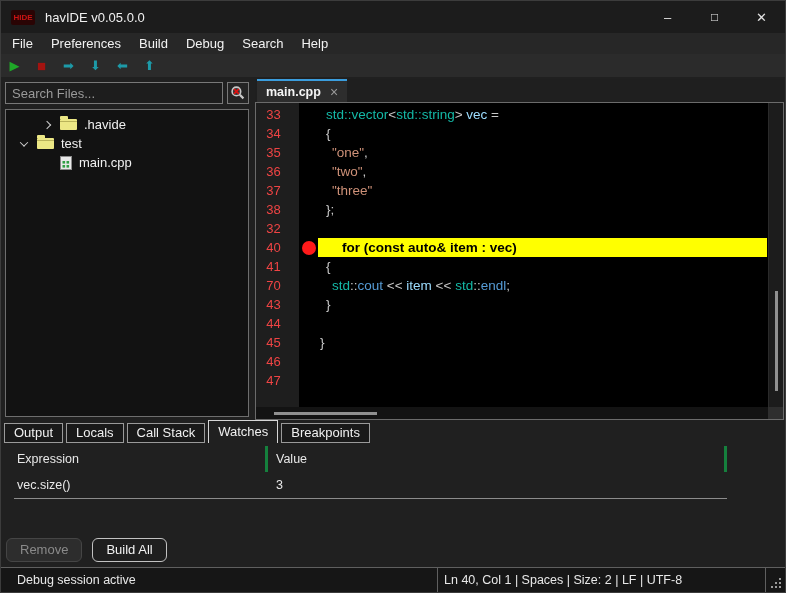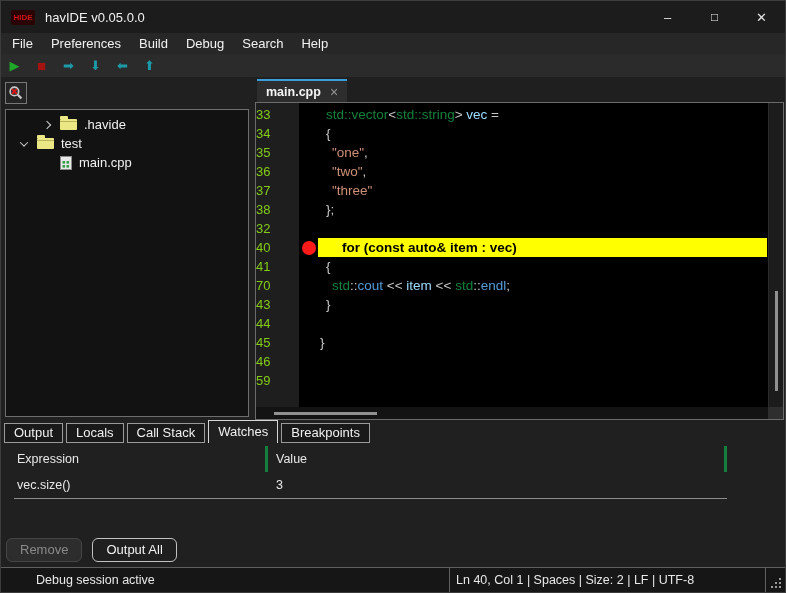--- a/index.html
+++ b/index.html
@@ -48,30 +48,30 @@
   .folder::after { content:''; position:absolute; top:2px; left:0; right:0; height:1px; background:#b9b35a; }
   .file-ic { margin:0 7px 0 5px; display:flex; }
   .tree-label { color:#f0f0f0; }
   
   .right-col { flex:1; display:flex; flex-direction:column; padding:2px 1px 0 2px; }
   .tabbar { flex:0 0 23px; display:flex; background:#1f1f1f; padding-left:2px; }
   .tab { background:#2d2d2d; border-top:2px solid #3b9ddd; padding:0 9px; display:flex;
     align-items:center; gap:9px; font-size:12.5px; font-weight:bold; color:#f5f5f5; }
   .tab-close { color:#9a9a9a; font-weight:normal; font-size:14px; }
   .editor { flex:1; position:relative; border:1px solid #6b6b6b; background:#000; display:flex; overflow:hidden; }
-  .gutter { flex:0 0 43px; background:#1e1e1e; color:#84cc16; text-align:left;
+  .gutter { flex:0 0 43px; background:#1e1e1e; color:#ef4444; text-align:center;
     padding:2px 8px 0 0; font-size:13px; }
   .gutter .ln { height:19px; line-height:19px; }
   .code-area { flex:1; padding:2px 16px 0 0; display:flex; flex-direction:column; }
   .code-line { height:19px; line-height:19px; display:flex; font-size:13.5px; white-space:pre; }
   .bp-marker { flex:0 0 19px; display:flex; align-items:center; justify-content:center; }
   .bp-dot { width:14px; height:14px; border-radius:50%; background:#ff1a1a; }
   .code-content { flex:1; }
   .current .code-content { background:#ffff00; color:#000; font-weight:bold; }
-  .tok-t{color:#15803d} .tok-k{color:#569CD6} .tok-v{color:#9CDCFE}
+  .tok-t{color:#14b8a6} .tok-k{color:#569CD6} .tok-v{color:#9CDCFE}
   .tok-s{color:#CE9178} .tok-p{color:#c8c8c8} .tok-n{color:#9CDCFE} .tok-c{color:#000}
   .vscroll { position:absolute; top:0; right:0; bottom:12px; width:15px; background:#1c1c1c; border-left:1px solid #2a2a2a; }
   .vthumb { position:absolute; left:6px; top:188px; width:3px; height:100px; background:#909090; }
   .hscroll { position:absolute; left:0; right:15px; bottom:0; height:12px; background:#131313; }
   .hthumb { position:absolute; left:18px; top:5px; width:103px; height:3px; background:#909090; }
   .scroll-corner { position:absolute; right:0; bottom:0; width:15px; height:12px; background:#2e2e2e; }
   
   .panel-tabs { flex:0 0 23px; display:flex; align-items:flex-end; padding-left:3px; gap:3px; }
   .ptab { height:20px; line-height:18px; padding:0 9px; font-size:13px; background:#191919;
     border:1px solid #9a9a9a; color:#f0f0f0; }
@@ -84,21 +84,21 @@
   .wt-cell { display:flex; align-items:center; }
   .c1 { flex:0 0 254px; padding-left:3px; } .c2 { flex:1; padding-left:8px; }
   
   .button-row { flex:0 0 33px; display:flex; align-items:center; gap:10px; padding-left:5px; }
   .btn { height:24px; padding:0 13px; border:1px solid #c2c2c2; border-radius:6px;
     background:#1f1f1f; color:#f2f2f2; font-size:13px; display:flex; align-items:center; }
   .btn.disabled { border-color:#454545; background:#2d2d2d; color:#8a8a8a; }
   
   .statusbar { margin-top:auto; flex:0 0 25px; background:#161616; border-top:1px solid #5f5f5f;
     display:flex; font-size:12.5px; }
-  .sb-left { flex:0 0 437px; display:flex; align-items:center; padding-left:23px; border-right:1px solid #5f5f5f;margin-left:12px; }
+  .sb-left { flex:0 0 437px; display:flex; align-items:center; padding-left:16px; border-right:1px solid #5f5f5f; }
   .sb-right { flex:1; display:flex; align-items:center; padding-left:6px; }
   .sb-grip { flex:0 0 20px; border-left:1px solid #5f5f5f; position:relative; }
   .sb-grip::after { content:''; position:absolute; right:4px; bottom:4px; width:2px; height:2px; background:#9a9a9a;
     box-shadow:0 0 #9a9a9a, 0 -4px #9a9a9a, 0 -8px #9a9a9a, -4px 0 #9a9a9a, -4px -4px #9a9a9a, -8px 0 #9a9a9a; }
 </style>
 </head>
 <body>
 
 <div class="titlebar">
   <span class="app-icon">HIDE</span>
@@ -131,20 +131,21 @@
   <span class="tb-btn tb-teal"><span>➡</span></span>
   <span class="tb-btn tb-teal"><span>⬇</span></span>
   <span class="tb-btn tb-teal"><span>⬅</span></span>
   <span class="tb-btn tb-teal"><span>⬆</span></span>
 </div>
 
 <div class="main">
 
   <div class="left-col">
     <div class="search-row">
+      <input class="search-input" type="text" placeholder="Search Files..." style="">
       <span class="search-clear-btn">
         <svg width="16" height="16" viewBox="0 0 16 16">
           <circle cx="6.4" cy="6.4" r="4.3" fill="#383838" stroke="#c9c9c9" stroke-width="1.6"></circle>
           <line x1="9.8" y1="9.8" x2="13.4" y2="13.4" stroke="#c9c9c9" stroke-width="2.2"></line>
           <path d="M4 4 L8.8 8.8 M8.8 4 L4 8.8" stroke="#e01010" stroke-width="1.7"></path>
         </svg>
       </span>
     </div>
     <div class="tree">
       <div class="tree-row">
@@ -198,21 +199,21 @@
           <div class="ln">37</div>
           <div class="ln">38</div>
           <div class="ln">32</div>
           <div class="ln">40</div>
           <div class="ln">41</div>
           <div class="ln">70</div>
           <div class="ln">43</div>
           <div class="ln">44</div>
           <div class="ln">45</div>
           <div class="ln">46</div>
-          <div class="ln">59</div>
+          <div class="ln">47</div>
         </div>
       <div class="code-area">
           <div class="code-line"><span class="bp-marker"></span><span class="code-content" style="padding-left: 8px;"><span class="tok-t">std::vector</span><span class="tok-p">&lt;</span><span class="tok-t">std::string</span><span class="tok-p">&gt; </span><span class="tok-v">vec</span><span class="tok-p"> =</span></span></div>
           <div class="code-line"><span class="bp-marker"></span><span class="code-content" style="padding-left: 8px;"><span class="tok-p">{</span></span></div>
           <div class="code-line"><span class="bp-marker"></span><span class="code-content" style="padding-left: 14px;"><span class="tok-s">"one"</span><span class="tok-p">,</span></span></div>
           <div class="code-line"><span class="bp-marker"></span><span class="code-content" style="padding-left: 14px;"><span class="tok-s">"two"</span><span class="tok-p">,</span></span></div>
           <div class="code-line"><span class="bp-marker"></span><span class="code-content" style="padding-left: 14px;"><span class="tok-s">"three"</span></span></div>
           <div class="code-line"><span class="bp-marker"></span><span class="code-content" style="padding-left: 8px;"><span class="tok-p">};</span></span></div>
           <div class="code-line"><span class="bp-marker"></span><span class="code-content" style="padding-left: 2px;"></span></div>
           <div class="code-line current"><span class="bp-marker"><span class="bp-dot"></span></span><span class="code-content" style="padding-left: 24px;"><span class="tok-c">for (const auto&amp; item : vec)</span></span></div>
@@ -250,20 +251,20 @@
     </div>
     <div class="wt-row">
       <span class="wt-cell c1">vec.size()</span>
       <span class="wt-cell c2">3</span>
     </div>
   </div>
 </div>
 
 <div class="button-row">
   <button class="btn disabled">Remove</button>
-  <button class="btn">Output All</button>
+  <button class="btn">Build All</button>
 </div>
 
 <div class="statusbar">
   <span class="sb-left">Debug session active</span>
   <span class="sb-right">Ln 40, Col 1 | Spaces | Size: 2 | LF | UTF-8</span>
   <span class="sb-grip"></span>
 </div>
 
 </body></html>

